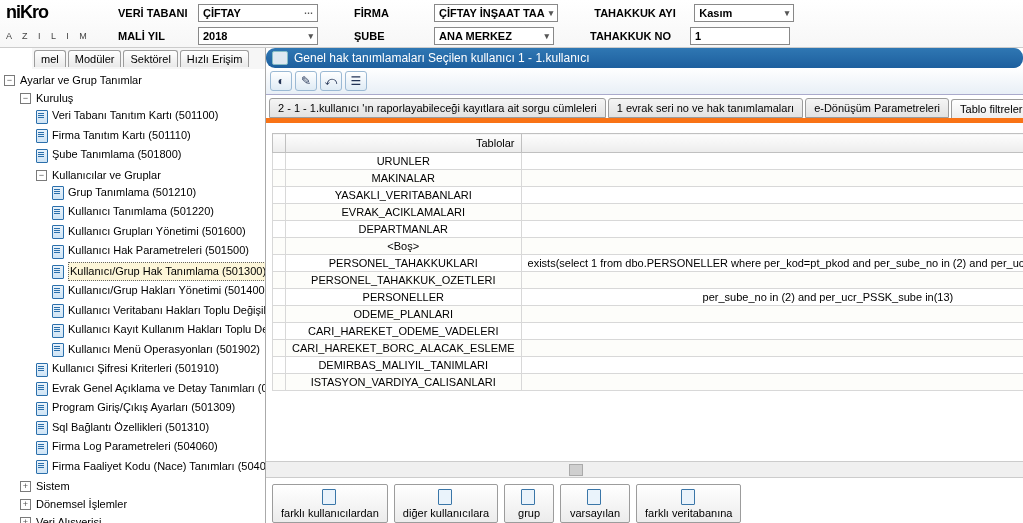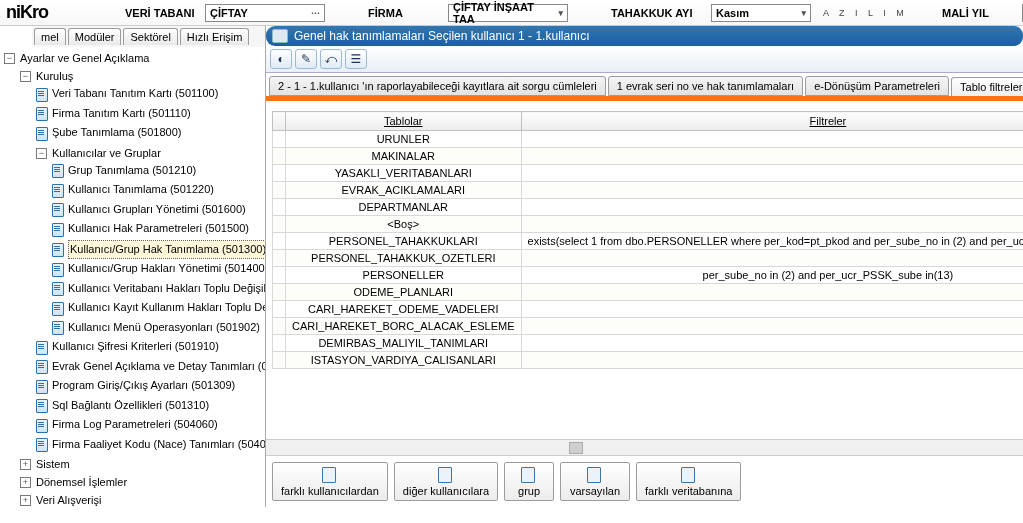--- a/index.html
+++ b/index.html
@@ -7,38 +7,38 @@
     margin: 0; padding: 0;
     font-family: "Segoe UI", Tahoma, Arial, sans-serif;
     font-size: 11px;
     background: #fff;
     color: #000;
     width: 1023px; height: 523px;
     overflow: hidden;
   }
   
   .header {
-    display: flex; flex-direction: row;
+    display: flex; flex-direction: column;
     border-bottom: 1px solid #ccc;
     background: linear-gradient(#fff,#f7f7f7);
   }
   .header-row {
     display: flex; align-items: center;
     padding: 2px 6px;
     gap: 6px;
   }
   .logo-block {
     display: flex; flex-direction: column;
     align-items: flex-start;
     margin-right: 6px;
     min-width: 100px;
   }
   .logo-main { font-weight: 900; font-size: 18px; letter-spacing: -1px; }
   .logo-sub { font-size: 9px; letter-spacing: 4px; color:#444;}
-  .hdr-label { font-weight: bold; font-size: 11px; min-width: 72px; margin-left: 7px; }
+  .hdr-label { font-weight: bold; font-size: 11px; min-width: 72px; }
   .hdr-field {
     border: 1px solid #888; background:#fff;
     height: 18px; padding: 1px 4px;
     font-size: 11px; font-weight: bold;
     display: inline-flex; align-items: center;
     min-width: 120px; justify-content: space-between;
   }
   .hdr-field .caret { color:#555; font-size:9px; margin-left:4px;}
   .hdr-cell { display:flex; align-items:center; gap:8px;}
   
@@ -133,21 +133,21 @@
   .content-area {
     flex:1; overflow:auto; padding:10px 6px 4px 6px;
   }
   table.grid {
     border-collapse:collapse; width:100%;
     font-size:11px;
   }
   table.grid th {
     background:linear-gradient(#fdfdfd,#ececec);
     border:1px solid #c0c0c0; padding:3px 6px;
-    font-weight:normal; text-align:center;text-decoration:underline;
+    font-weight:normal; text-align:right;
   }
   table.grid td {
     border:1px solid #d8d8d8; padding:2px 6px;
     height:16px; white-space:nowrap; overflow:hidden;text-align:center;
   }
   table.grid tr:nth-child(even) td { background:#fdfdfa; }
   .hscroll {
     height:16px; background:#f0f0f0;
     border-top:1px solid #ccc;
     position:relative;
@@ -241,21 +241,21 @@
       <div class="left-tab">mel</div>
       <div class="left-tab">Modüler</div>
       <div class="left-tab">Sektörel</div>
       <div class="left-tab">Hızlı Erişim</div>
     </div>
     <div class="tree">
       <ul>
         <li>
           <span class="tnode">
             <span class="exp">−</span>
-            <span class="node-label">Ayarlar ve Genel Açıklama</span>
+            <span class="node-label">Ayarlar ve Grup Tanımlar</span>
           </span>
           <ul>
             <li>
               <span class="tnode">
                 <span class="exp">−</span>
                 <span class="node-label">Kuruluş</span>
               </span>
               <ul id="items1">
                   <li><span class="tnode">
                       <span class="tree-icon icon-page"></span>

